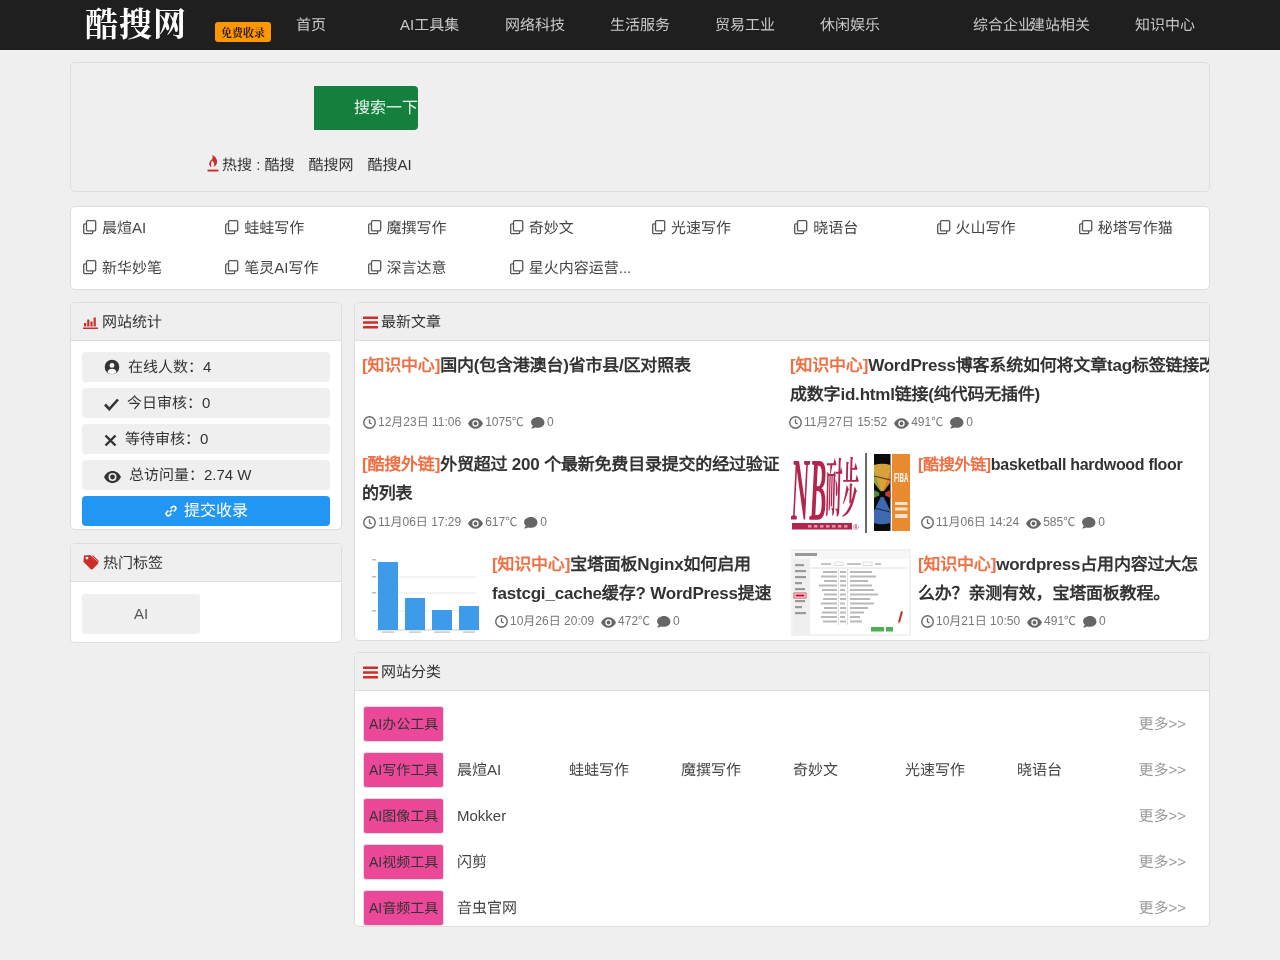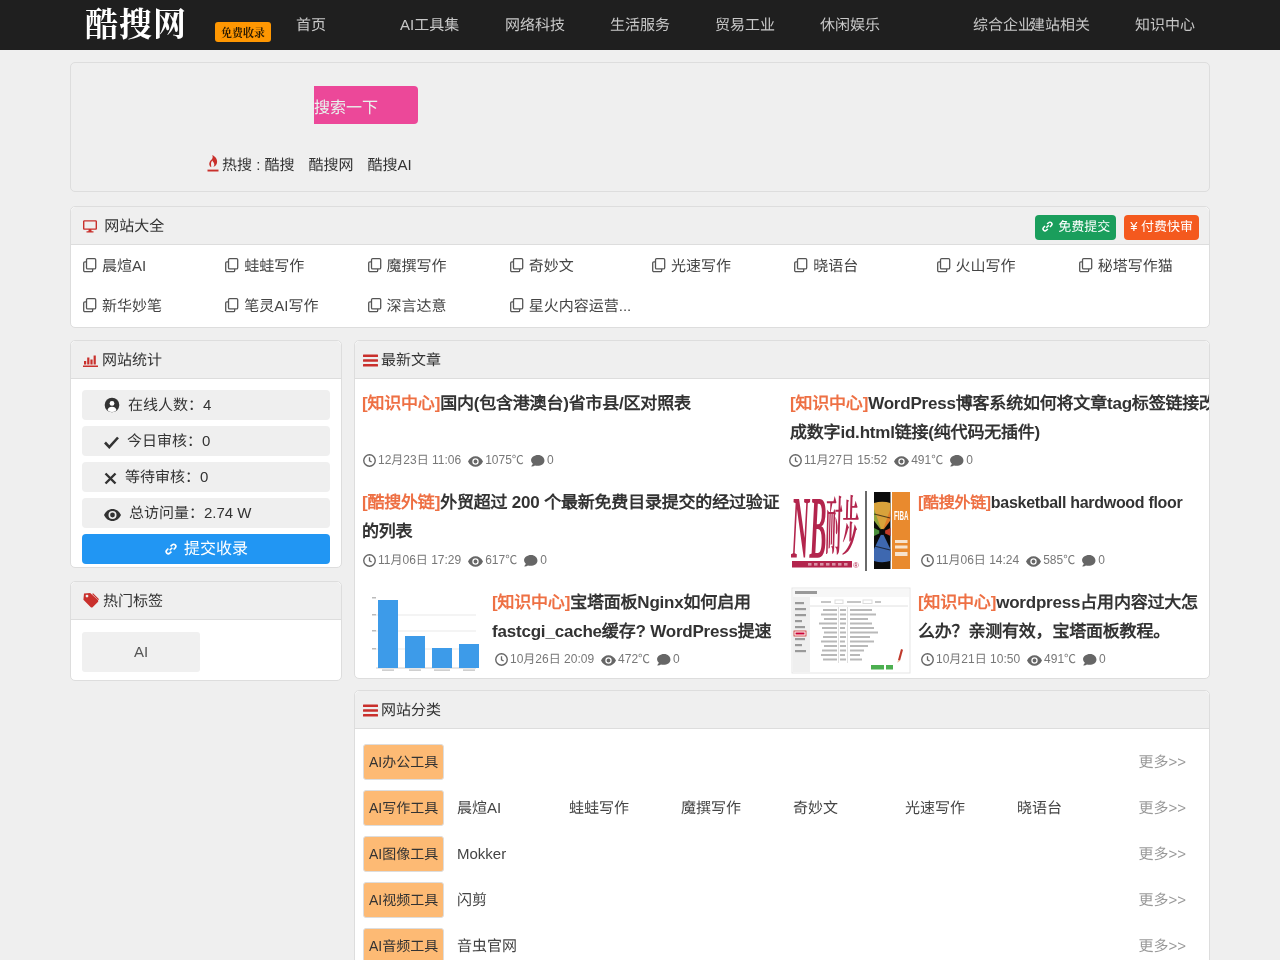--- a/index.html
+++ b/index.html
@@ -13,21 +13,21 @@
 .logo{font-family:"Liberation Serif","Noto Serif CJK SC","Noto Serif SC",serif;font-weight:bold;color:#fff;font-size:33px;letter-spacing:1px;margin-left:15px;line-height:50px;white-space:nowrap}
 .badge{font-family:"Liberation Serif","Noto Serif CJK SC","Noto Serif SC",serif;background:#ff9702;color:#2b1a00;font-size:11px;font-weight:bold;padding:2px 6px;border-radius:3px;margin-left:28px;margin-top:13px;white-space:nowrap;z-index:2}
 .nav{position:absolute;left:0;top:0;width:1140px;height:50px;list-style:none}
 .nav li{position:absolute;top:0;line-height:50px;white-space:nowrap}
 
 .nav li a{color:#c8c8c8;font-size:15px}
 
 .searchbox{margin-top:12px;height:130px;background:#efefef;border:1px solid #ddd;border-radius:5px;position:relative}
 .sform{position:absolute;left:243px;top:23px;width:652px;height:44px;display:flex}
 .sinput{width:548px;height:44px;border:2px solid #1a9e5c;border-right:none;border-radius:4px 0 0 4px;background:#fff;font-size:15px;color:#aaa;padding-left:16px;line-height:40px}
-.sbtn{width:104px;height:38px;background:#ec4899;color:#e8f5ee;font-size:16px;border-radius:0 4px 4px 0;text-align:left;line-height:44px}
+.sbtn{width:104px;height:44px;background:#15803d;color:#e8f5ee;font-size:16px;border-radius:0 4px 4px 0;text-align:right;line-height:44px}
 .hot{position:absolute;left:136px;top:90px;font-size:15px;color:#333;display:flex;align-items:center}
 .hot span{margin-right:14px}
 .hot .fire{margin-right:3px}
 
 .panel{background:#fff;border:1px solid #ddd;border-radius:5px}
 .panel-hd{background:#efefef;height:38px;line-height:37px;padding:0 12px;border-bottom:1px solid #ddd;border-radius:5px 5px 0 0;color:#333;font-size:15px;position:relative}
 .panel-hd .ico{display:inline-block;vertical-align:-2px;margin-right:3px}
 .news>.panel-hd,.cats>.panel-hd{padding-left:8px}
 
 .sites{margin-top:14px}
@@ -64,21 +64,21 @@
 .art .meta span{margin-right:7px}
 .art.ht .tt{left:131px;right:8px}
 .art.ht .meta{left:134px}
 .art .thumb{position:absolute;left:4px;top:12px}
 .art.t2 .thumb{left:7px;top:8px}
 .art.b3 .thumb{left:4px;top:8px}
 
 .cats{margin-top:11px}
 .catrow{position:relative;height:36px;margin-top:10px}
 .catrow:first-child{margin-top:15px}
-.catbox{position:absolute;left:8px;top:0;height:36px;line-height:34px;border:1px solid #ddd;border-radius:3px;background:#fdba74;padding:0 5px;font-size:14px;color:#333;white-space:nowrap}
+.catbox{position:absolute;left:8px;top:0;height:36px;line-height:34px;border:1px solid #ddd;border-radius:3px;background:#ec4899;padding:0 5px;font-size:14px;color:#333;white-space:nowrap}
 .catlinks{position:absolute;left:102px;top:0;line-height:36px;font-size:15px}
 .catlinks a{color:#444;display:inline-block;width:112px;white-space:nowrap;overflow:hidden;vertical-align:top}
 .more{position:absolute;right:23px;top:0;line-height:36px;font-size:15px;color:#999}
 </style>
 </head>
 <body>
 <div class="top">
  <div class="wrap">
   <div class="logo">酷搜网</div>
   <div class="badge">免费收录</div>
@@ -105,31 +105,20 @@
           <path fill="#c9302c" d="M4.1 12.2C2.2 11 1.7 8.6 2.8 6.7 3.5 5.4 4.9 4.6 5.4 3.2 5.8 2.2 5.7 1 5.2 0 8.1 1.3 10.3 4 10.1 7 10 9.4 8.4 11.4 6.1 12.1c1-.9 1.5-2.4 1-3.7C6.7 7.4 5.7 6.8 5.4 5.6 4.5 6.7 4 7.6 4 8.9c0 1.2.5 2.3.1 3.3z"></path>
           <rect x="0.5" y="14.6" width="11" height="1.9" fill="#c9302c"></rect>
         </svg>
    <span>热搜 : 酷搜</span>
         <span>酷搜网</span>
         <span>酷搜AI</span>
   </div>
  </div>
 
  <div class="panel sites">
-  <div class="panel-hd">
-   <svg class="ico" width="14" height="13" viewBox="0 0 16 14.5">
-          <path fill="#c9302c" d="M1.5 0h13c.8 0 1.5.7 1.5 1.5v8c0 .8-.7 1.5-1.5 1.5H9.5l.4 1.7h2.1v1.5H4v-1.5h2.1l.4-1.7H1.5C.7 11 0 10.3 0 9.5v-8C0 .7.7 0 1.5 0zm.1 1.6v7.8h12.8V1.6H1.6z"></path>
-        </svg>
-   网站大全
-   <div class="hd-btns">
-    <a class="btn green" href="#"><svg width="13" height="13" viewBox="0 0 16 16" style="vertical-align:-2px;margin-right:4px">
-              <path fill="none" stroke="#fff" stroke-width="1.8" d="M6.5 9.5l3-3M5 7.5L3.2 9.3a2.4 2.4 0 003.4 3.4L8.5 11M11 8.5l1.8-1.8a2.4 2.4 0 00-3.4-3.4L7.5 5"></path>
-            </svg>免费提交</a><a class="btn orange" href="#">¥ 付费快审</a>
-   </div>
-  </div>
   <ul class="sitelist">
    <li><span class="cico"><svg width="14" height="15" viewBox="0 0 14 15">
               <path fill="none" stroke="#555" stroke-width="1.3" d="M4.7.65h6.8a1.2 1.2 0 011.2 1.2v7.8a1.2 1.2 0 01-1.2 1.2H4.7a1.2 1.2 0 01-1.2-1.2V1.85A1.2 1.2 0 014.7.65z"></path>
               <path fill="none" stroke="#555" stroke-width="1.3" d="M9.7 11v1.5a1.2 1.2 0 01-1.2 1.2H1.9a1.2 1.2 0 01-1.2-1.2V5.1a1.2 1.2 0 011.2-1.2h1.5"></path>
             </svg></span><a href="#">晨煊AI</a></li>
    <li><span class="cico"><svg width="14" height="15" viewBox="0 0 14 15">
               <path fill="none" stroke="#555" stroke-width="1.3" d="M4.7.65h6.8a1.2 1.2 0 011.2 1.2v7.8a1.2 1.2 0 01-1.2 1.2H4.7a1.2 1.2 0 01-1.2-1.2V1.85A1.2 1.2 0 014.7.65z"></path>
               <path fill="none" stroke="#555" stroke-width="1.3" d="M9.7 11v1.5a1.2 1.2 0 01-1.2 1.2H1.9a1.2 1.2 0 01-1.2-1.2V5.1a1.2 1.2 0 011.2-1.2h1.5"></path>
             </svg></span><a href="#">蛙蛙写作</a></li>
    <li><span class="cico"><svg width="14" height="15" viewBox="0 0 14 15">

